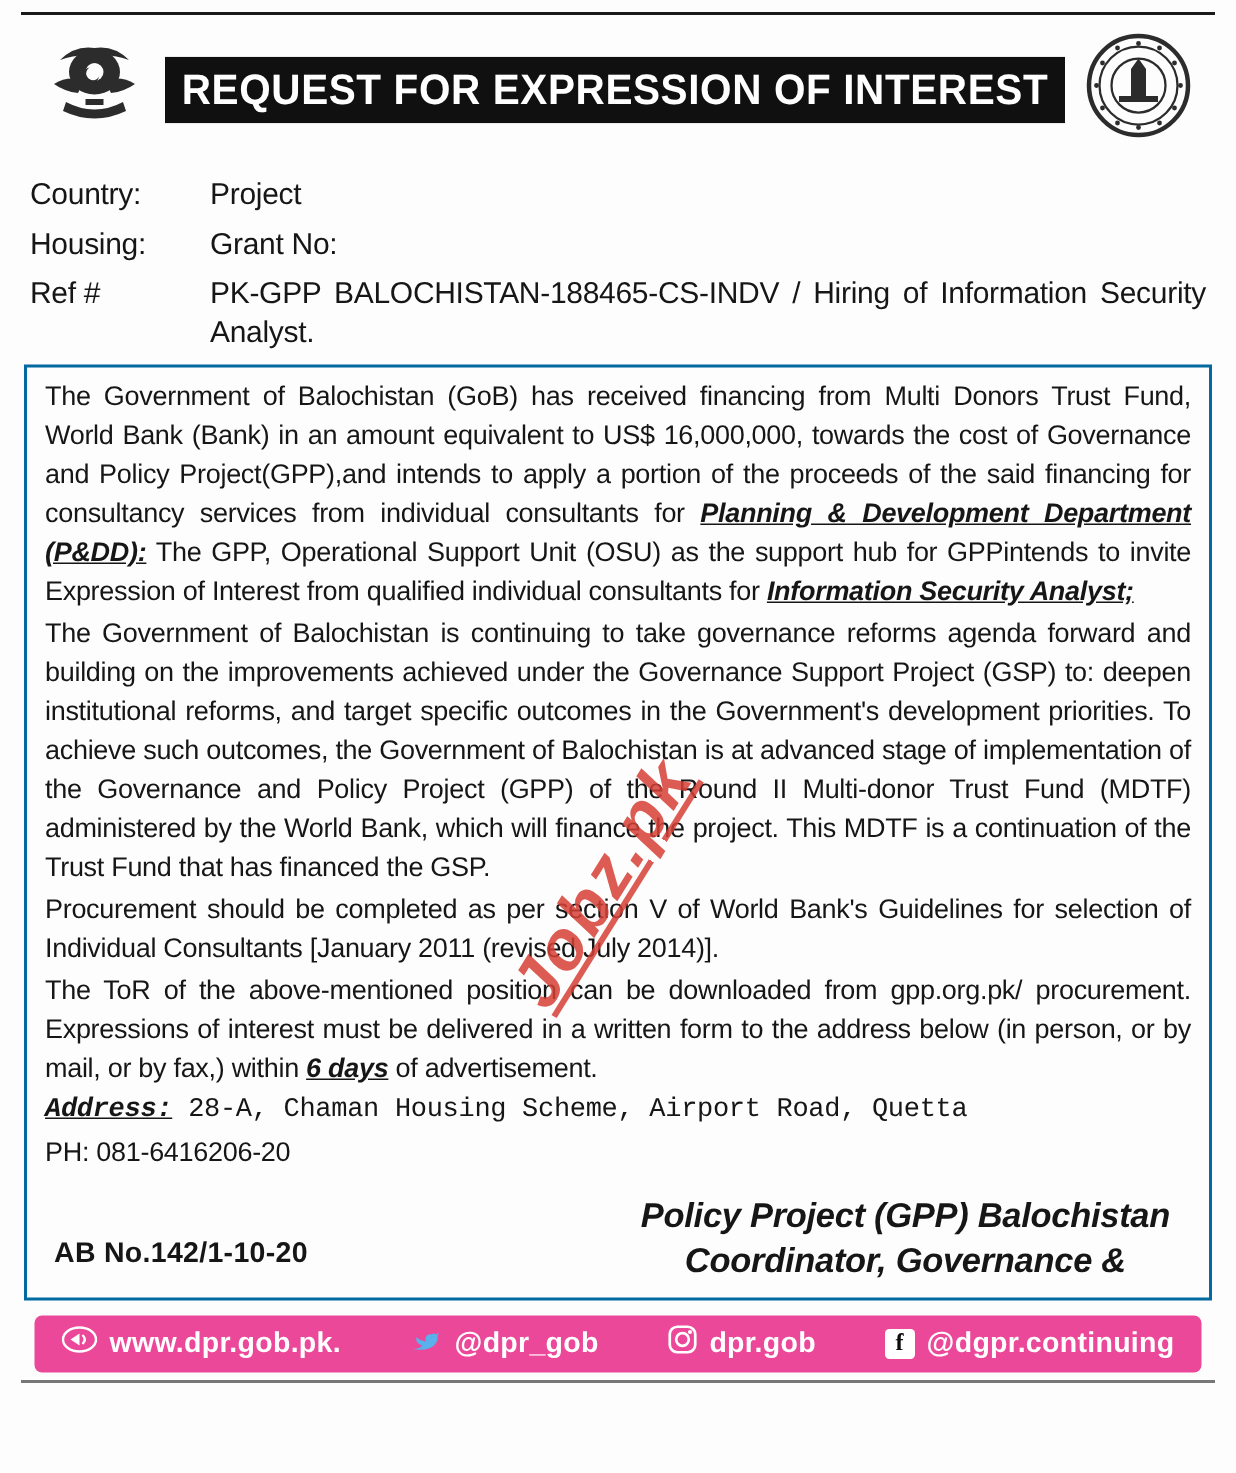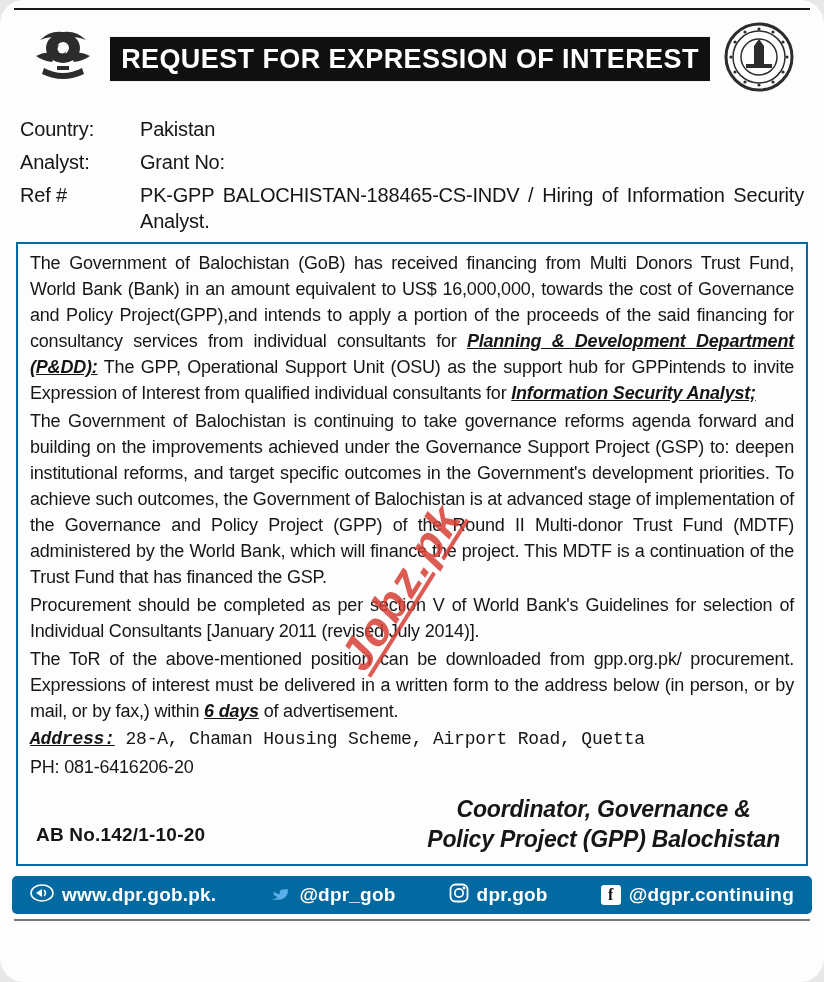--- a/index.html
+++ b/index.html
@@ -1,21 +1,20 @@
 <!DOCTYPE html>
 <html><head>
 <meta charset="utf-8">
 <style>
   html,body{margin:0;padding:0;background:#e8e8e8;}
   .page{
     width:824px;height:982px;margin:0 auto;background:#fdfdfd;
     font-family:"Liberation Sans", sans-serif;color:#161616;
     position:relative;overflow:hidden;box-sizing:border-box;
     padding:6px 12px 0;
-    border-radius:24px;
   }
   .top-rule{border-top:2.5px solid #1a1a1a;margin:2px 2px 12px;}
   .bottom-rule{border-top:2px solid #777;margin:5px 2px 0;}
 
   
   .header-row{display:flex;align-items:center;gap:14px;padding:0 18px;}
   .logo{flex:0 0 auto;}
   .title-bar{
     flex:1;background:#101010;color:#fff;height:42px;
     display:flex;align-items:center;justify-content:center;
@@ -55,21 +54,21 @@
   .watermark{
     position:absolute;left:290px;top:330px;
     transform:rotate(-58deg);transform-origin:center;
     font-size:46px;font-weight:bold;font-style:italic;
     color:rgba(214,62,52,.85);text-decoration:underline;
     letter-spacing:2px;pointer-events:none;
   }
 
   
   .footer-bar{
-    margin:10px 0 0;background:#0369a1;border-radius:5px;height:38px;
+    margin:10px 11px 0;background:#ec4899;border-radius:5px;height:38px;
     display:flex;align-items:center;justify-content:space-between;
     padding:0 18px;color:#fff;font-weight:bold;font-size:19px;letter-spacing:.2px;
   }
   .footer-group{display:flex;align-items:center;gap:8px;}
   .fb-badge{
     width:20px;height:20px;background:#fff;color:#0d0d0d;border-radius:3px;
     display:flex;align-items:center;justify-content:center;
     font-weight:bold;font-size:16px;font-family:"Liberation Serif",serif;
   }
 </style>
@@ -119,23 +118,23 @@
           <circle cx="21" cy="60" r="1.6"></circle>
             <circle cx="49" cy="60" r="1.6"></circle>
             <circle cx="35" cy="63" r="1.6"></circle>
         </g>
       </svg>
     </div>
   </div>
 
   <div class="meta">
     <div class="label">Country:</div>
-    <div class="value">Pakistan</div>
-
-    <div class="label">Analyst:</div>
+    <div class="value">Project</div>
+
+    <div class="label">Housing:</div>
 
     <div class="label">Grant No:</div>
 
     <div class="label">Ref #</div>
     <div class="value value-ref">PK-GPP BALOCHISTAN-188465-CS-INDV / Hiring of Information Security Analyst.</div>
   </div>
 
   <div class="body-box">
     <p><span>The Government of Balochistan (GoB) has received financing from Multi Donors Trust Fund, World Bank (Bank) in an amount equivalent to US$ 16,000,000, towards the cost of Governance and Policy Project(GPP),and intends to apply a portion of the proceeds of the said financing for consultancy services from individual consultants for </span><span class="biu">Planning &amp; Development Department (P&amp;DD):</span><span> The GPP, Operational Support Unit (OSU) as the support hub for GPPintends to invite Expression of Interest from qualified individual consultants for </span><span class="biu">Information Security Analyst;</span></p>
 
@@ -144,22 +143,22 @@
     <p>Procurement should be completed as per section V of World Bank's Guidelines for selection of Individual Consultants [January 2011 (revised July 2014)].</p>
 
     <p><span>The ToR of the above-mentioned position can be downloaded from gpp.org.pk/ procurement. Expressions of interest must be delivered in a written form to the address below (in person, or by mail, or by fax,) within </span><span class="biu">6 days</span><span> of advertisement.</span></p>
 
     <p class="addr-line"><span class="biu">Address:</span><span> 28-A, Chaman Housing Scheme, Airport Road, Quetta</span></p>
     <p class="ph-line">PH: 081-6416206-20</p>
 
     <div class="sign-row">
       <div class="ab-no">AB No.142/1-10-20</div>
       <div class="signature">
+        <div>Policy Project (GPP) Balochistan</div>
         <div>Coordinator, Governance &amp;</div>
-        <div>Policy Project (GPP) Balochistan</div>
       </div>
     </div>
 
     <div class="watermark">Jobz.pk</div>
   </div>
 
   <div class="footer-bar">
     <div class="footer-group">
       <span>
         <svg width="24" height="20" viewBox="0 0 24 20">

